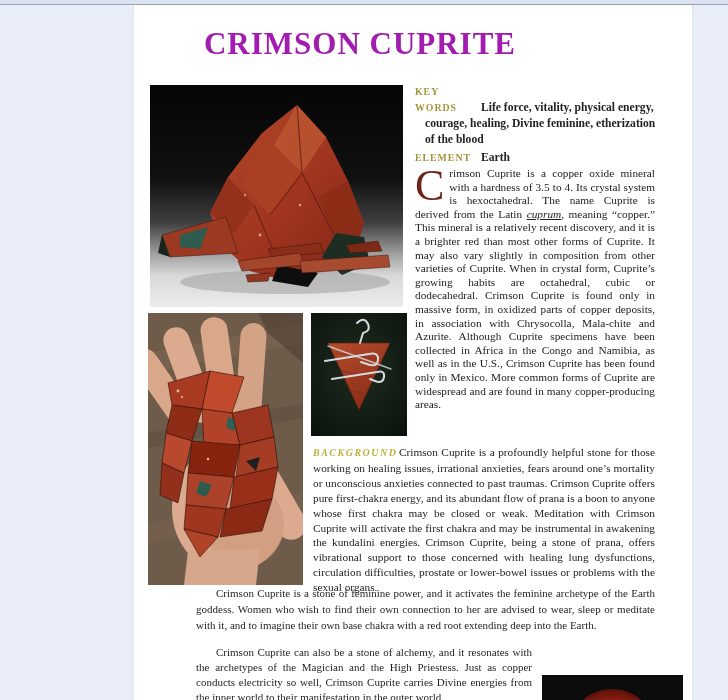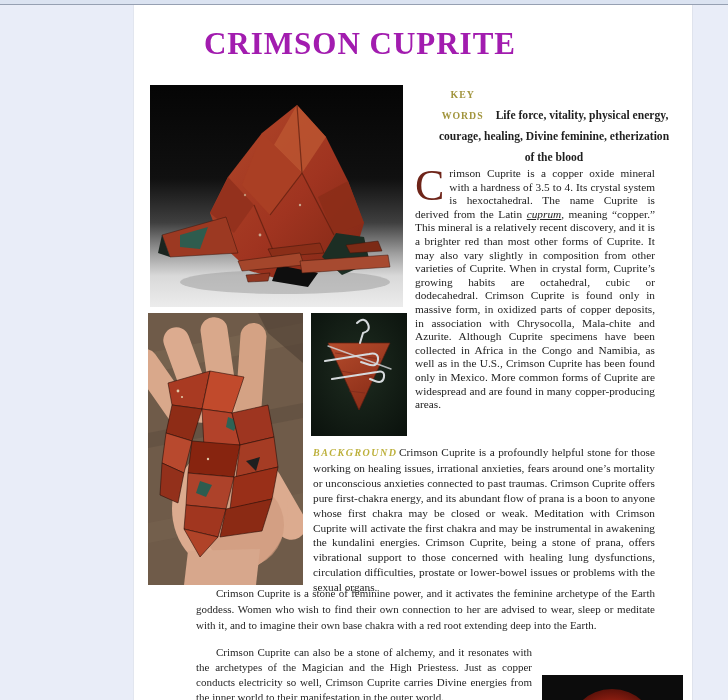--- a/index.html
+++ b/index.html
@@ -10,21 +10,21 @@
   .page{position:absolute;left:133px;top:5px;width:560px;height:695px;background:#ffffff;
         border-left:1px solid #e2e6ef;border-right:1px solid #dfe3ed;box-sizing:border-box;}
   .title{position:absolute;left:200px;top:26px;width:320px;text-align:center;
          font-size:31px;font-weight:700;letter-spacing:1px;color:#a21caf;}
   
   .photo{position:absolute;display:block;}
   .specimen{left:150px;top:85px;width:253px;height:222px;}
   .hand{left:148px;top:313px;width:155px;height:272px;}
   .pendant{left:311px;top:313px;width:96px;height:123px;}
   
-  .attrs{position:absolute;left:428px;top:84px;width:242px;font-size:11.6px;line-height:21px;color:#1f1f1f;text-align:center;}
+  .attrs{position:absolute;left:415px;top:84px;width:242px;font-size:11.6px;line-height:16px;color:#1f1f1f;}
   .attr{padding-left:10px;text-indent:-10px;margin:0 0 2px 0;font-weight:700;}
   .attr-label{display:inline-block;width:66px;text-indent:0;font-size:9.8px;font-weight:700;
               letter-spacing:1px;color:#a2953e;vertical-align:baseline;}
   
   .intro{position:absolute;left:415px;top:167px;width:240px;font-size:11.3px;line-height:13.6px;
          text-align:justify;color:#222;}
   .dropcap{float:left;font-size:44px;line-height:36px;height:38px;padding:1px 5px 0 0;color:#6e2419;}
   .ital{font-style:italic;text-decoration:underline;}
   
   .bg-para{position:absolute;left:313px;top:445px;width:342px;font-size:11.3px;line-height:14.9px;
@@ -150,20 +150,21 @@
     <g stroke="#d6dadd" stroke-width="2" fill="none" stroke-linecap="round">
       <path d="M46,10 q7,-7 11,1 q3,7 -5,9 l-3,10"></path>
       <path d="M14,48 L58,41 q10,-2 9,6 q-1,8 -11,4 l-6,-2"></path>
       <path d="M21,66 L66,59 q8,-2 7,5 q-1,7 -9,4 l-5,-2"></path>
       <path d="M17,33 L80,56" stroke-width="1.4" opacity="0.8"></path>
     </g>
   </svg>
 
   <div class="attrs">
     <p class="attr"><span class="attr-label">KEY WORDS</span><span>Life force, vitality, physical energy, courage, healing, Divine feminine, etherization of the blood</span></p>
+    <p class="attr"><span class="attr-label">ELEMENT</span><span>Earth</span></p>
   </div>
 
   <div class="intro">
     <span class="dropcap">C</span><span>rimson Cuprite is a copper oxide mineral with a hardness of 3.5 to 4. Its crystal system is hexoctahedral. The name Cuprite is derived from the Latin </span><span class="ital">cuprum</span><span>, meaning “copper.” This mineral is a relatively recent discovery, and it is a brighter red than most other forms of Cuprite. It may also vary slightly in composition from other varieties of Cuprite. When in crystal form, Cuprite’s growing habits are octahedral, cubic or dodecahedral. Crimson Cuprite is found only in massive form, in oxidized parts of copper deposits, in association with Chrysocolla, Mala-chite and Azurite. Although Cuprite specimens have been collected in Africa in the Congo and Namibia, as well as in the U.S., Crimson Cuprite has been found only in Mexico. More common forms of Cuprite are widespread and are found in many copper-producing areas.</span>
   </div>
 
   <div class="bg-para">
     <span class="bg-label">BACKGROUND</span><span>Crimson Cuprite is a profoundly helpful stone for those working on healing issues, irrational anxieties, fears around one’s mortality or unconscious anxieties connected to past traumas. Crimson Cuprite offers pure first-chakra energy, and its abundant flow of prana is a boon to anyone whose first chakra may be closed or weak. Meditation with Crimson Cuprite will activate the first chakra and may be instrumental in awakening the kundalini energies. Crimson Cuprite, being a stone of prana, offers vibrational support to those concerned with healing lung dysfunctions, circulation difficulties, prostate or lower-bowel issues or problems with the sexual organs.</span>
   </div>
 

